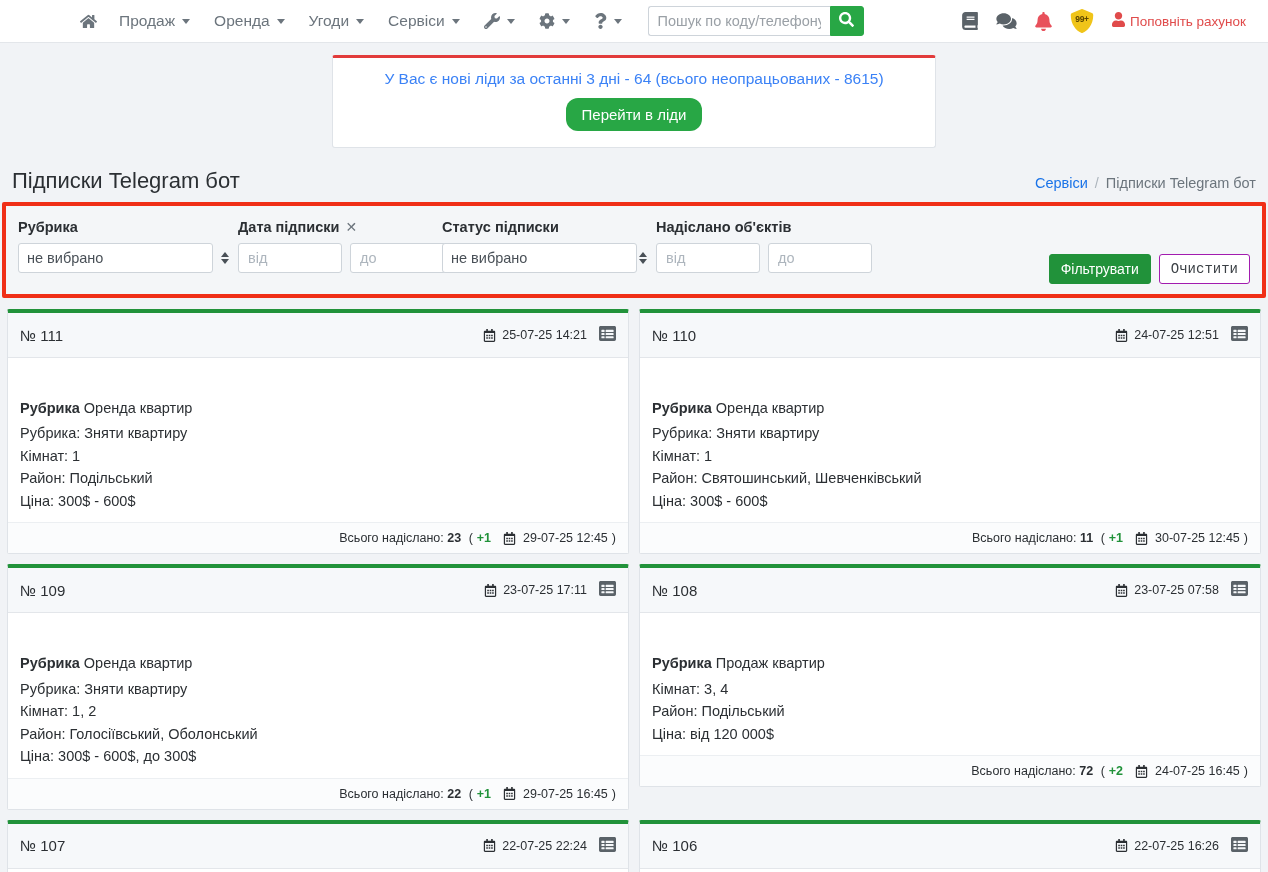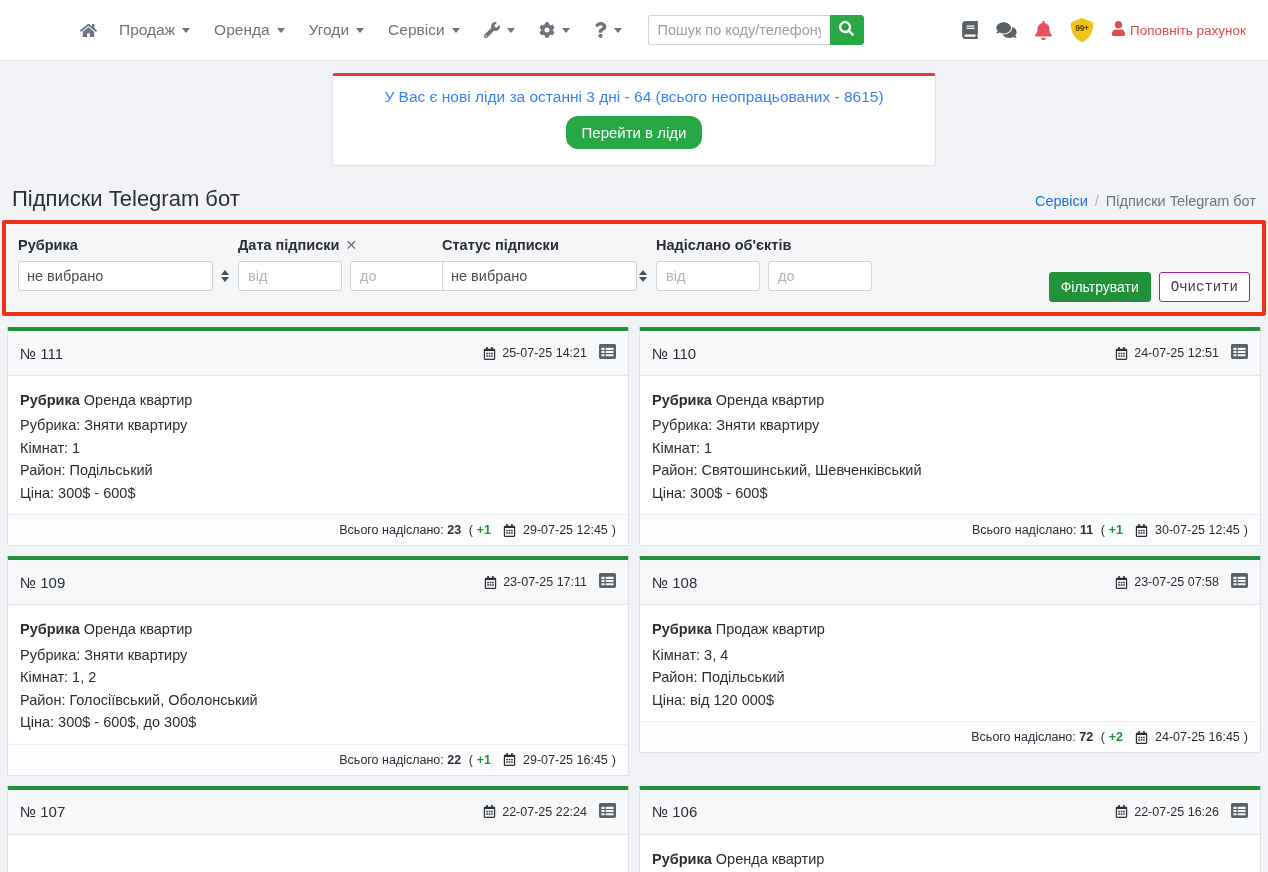--- a/index.html
+++ b/index.html
@@ -9,21 +9,21 @@
     width: 1268px; height: 872px;
     overflow: hidden;
     background: #f1f3f6;
     font-family: "Liberation Sans", "DejaVu Sans", sans-serif;
     font-size: 15px;
     color: #212529;
   }
 
   
   .navbar {
-    height: 61px;
+    height: 43px;
     background: #ffffff;
     border-bottom: 1px solid #e3e6ea;
     display: flex;
     align-items: center;
     padding: 0 22px 0 70px;
     position: relative;
   }
   .nav-left { display: flex; align-items: center; gap: 0; }
   .nav-item {
     display: flex; align-items: center; gap: 5px;
@@ -233,21 +233,21 @@
     padding: 0 12px;
   }
   .card-no { font-size: 15px; color: #2b2f33; }
   .head-right { display: flex; align-items: center; gap: 12px; }
   .date-chip {
     display: flex; align-items: center; gap: 6px;
     font-size: 12.5px; color: #2b2f33;
   }
   .card-body { padding: 13px 12px 10px; }
   .brow { font-size: 14.5px; color: #2b2f33; line-height: 1.55; }
-  .brow.first { margin-bottom: 3px; }
+  .brow.first { margin-bottom: 3px; margin-top: 26px; }
   .brow b { font-weight: bold; }
   .card-foot {
     border-top: 1px solid #eceff2;
     background: #fbfcfd;
     padding: 7px 12px;
     display: flex; justify-content: flex-end; align-items: center;
     font-size: 12.5px; color: #2b2f33;
     gap: 4px;
     min-height: 31px;
   }

